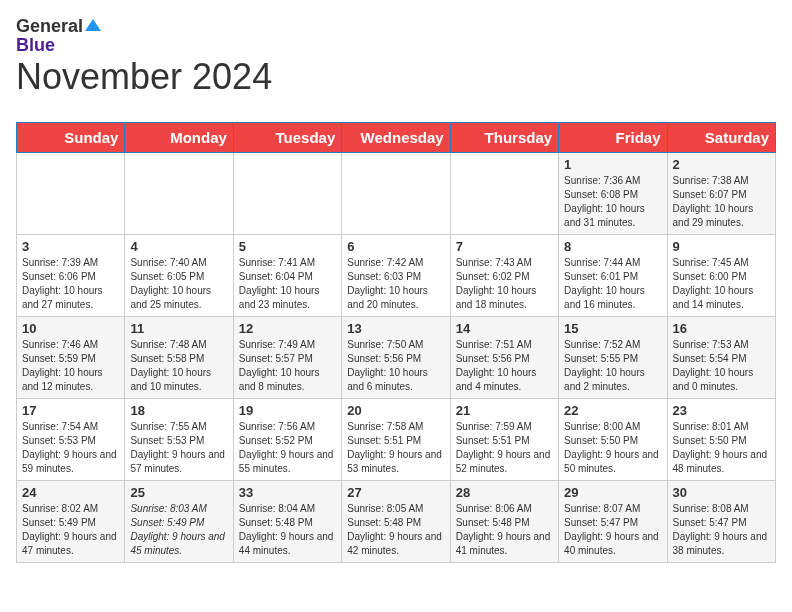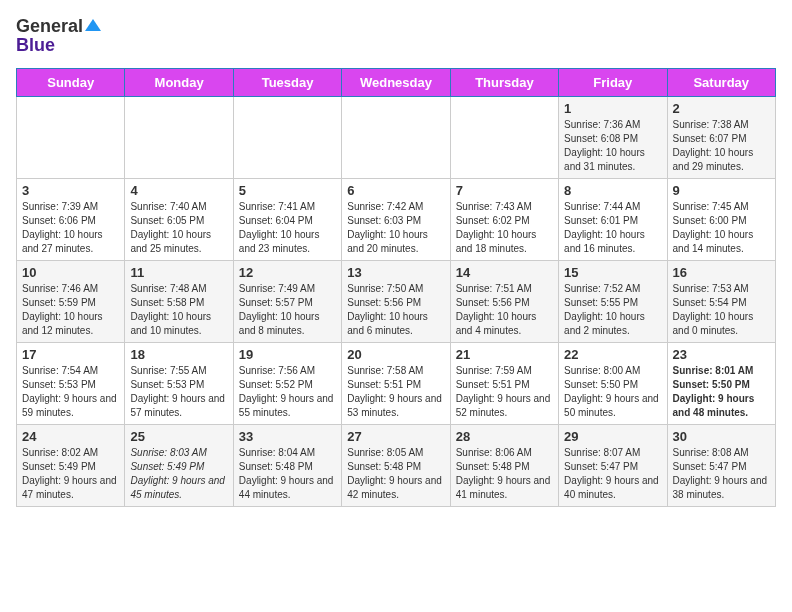--- a/index.html
+++ b/index.html
@@ -7,21 +7,21 @@
       font-family: Arial, sans-serif;
       background: #fff;
       width: 792px;
       min-height: 612px;
       padding: 16px;
     }
     .header {
       display: flex;
       justify-content: space-between;
       align-items: flex-start;
-      margin-bottom: 12px;
+      margin-bottom: 24px;
       flex-direction: column;
     }
     .logo {
       display: flex;
       flex-direction: column;
       align-items: flex-start;
     }
     .title-block {
       text-align: right;
     }
@@ -33,25 +33,25 @@
     .subtitle {
       font-size: 16px;
       color: #555;
     }
     table {
       width: 100%;
       border-collapse: collapse;
       table-layout: fixed;
     }
     thead tr th {
-      background: #d946ef;
+      background: #ef4444;
       color: #fff;
-      text-align: center;
+      text-align: right;
       padding: 6px 6px;
-      font-size: 13px;
+      font-size: 15px;
       font-weight: bold;
       border: 1px solid #2b7bbf;
     }
     tbody tr td {
       border: 1px solid #ccc;
       vertical-align: top;
       padding: 4px 5px;
       font-size: 10.5px;
       color: #333;
       height: 80px;
@@ -86,20 +86,21 @@
   <div class="logo">
     <div style="display:flex;align-items:center;gap:0px;">
       <span style="font-size:18px;font-weight:bold;color:#333;">General</span>
       <svg width="16" height="16" viewBox="0 0 16 16" style="margin-left:2px;margin-top:-4px;">
         <polygon points="0,14 8,2 16,14" fill="#2196F3"></polygon>
       </svg>
     </div>
     <span style="font-size:18px;font-weight:bold;color:#4c1d95;margin-top:-2px;">Blue</span>
   </div>
   <div class="title-block">
+    <div class="month-title">November 2024</div>
   </div>
 </div>
 
 <table>
   <thead>
     <tr>
     <th>Sunday</th>
         <th>Monday</th>
         <th>Tuesday</th>
         <th>Wednesday</th>
@@ -248,21 +249,21 @@
 Daylight: 9 hours and 52 minutes.</div>
         </td>
         <td>
           <span class="day-number">22</span>
           <div class="day-info" style="white-space: pre-line;">Sunrise: 8:00 AM
 Sunset: 5:50 PM
 Daylight: 9 hours and 50 minutes.</div>
         </td>
         <td>
           <span class="day-number">23</span>
-          <div class="day-info" style="white-space: pre-line; font-weight: bold;">Sunrise: 8:01 AM
+          <div class="day-info" style="white-space: pre-line;">Sunrise: 8:01 AM
 Sunset: 5:50 PM
 Daylight: 9 hours and 48 minutes.</div>
         </td>
       </tr>
       <tr>
         <td>
           <span class="day-number">24</span>
           <div class="day-info" style="white-space: pre-line;">Sunrise: 8:02 AM
 Sunset: 5:49 PM
 Daylight: 9 hours and 47 minutes.</div>

